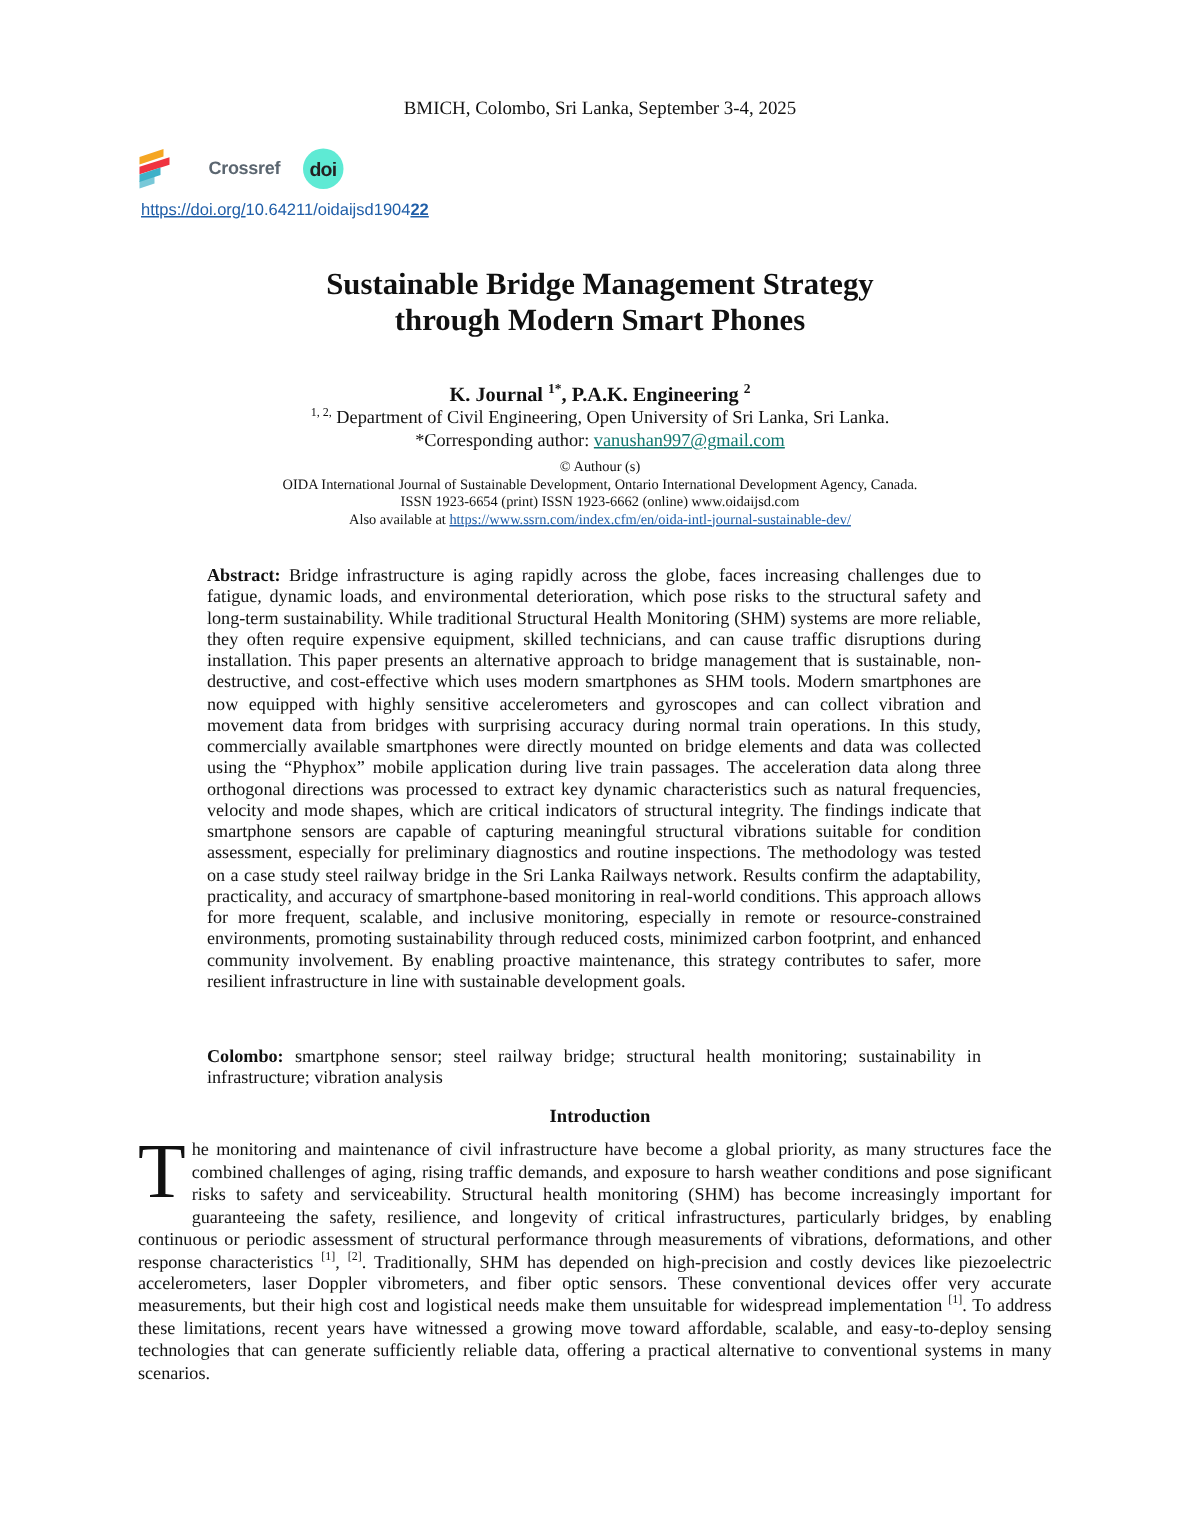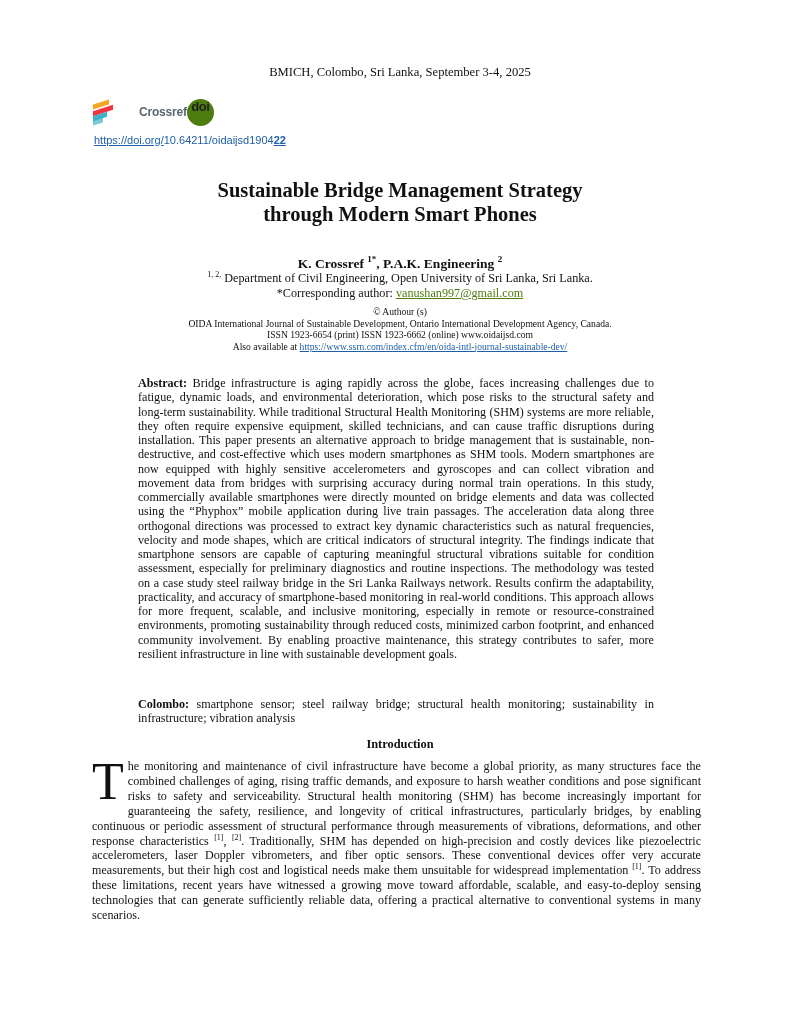--- a/index.html
+++ b/index.html
@@ -10,22 +10,22 @@
   .conf-note {
     position: absolute; top: 48px; left: 100px; width: 600px;
     text-align: center; font-size: 12.6px; line-height: 16px;
   }
   .logos { position: absolute; top: 98px; left: 93px; height: 28px; display: flex; align-items: center; }
   .crossref { display: flex; align-items: center; gap: 22px; }
   .crossref-mark { width: 20px; height: 24px; position: relative; margin-right: 4px; }
   .crossref-mark span { position: absolute; left: 0; height: 5px; display: block; transform: skewY(-18deg); }
   .crossref-text { font-family: "Liberation Sans", sans-serif; font-size: 12px; color: #5b6670; font-weight: bold; letter-spacing: -0.2px; }
   .doi-badge {
-    width: 27px; height: 27px; border-radius: 50%;
-    background: #4d7c0f; display: flex; align-items: flex-start; justify-content: center;
+    margin-left: 15px; width: 27px; height: 27px; border-radius: 50%;
+    background: #5eead4; display: flex; align-items: center; justify-content: center;
     font-family: "Liberation Sans", sans-serif; font-weight: bold; font-size: 13px; color: #231f20;
     letter-spacing: -0.5px;
   }
   .doi-link {
     position: absolute; top: 134px; left: 94px;
     font-family: "Liberation Sans", sans-serif; font-size: 11px; color: #1f5ea8;
   }
   .doi-link .u { text-decoration: underline; }
   .doi-link .b { text-decoration: underline; font-weight: bold; }
   .title {
@@ -35,21 +35,21 @@
   .authors {
     position: absolute; top: 251px; left: 100px; width: 600px; text-align: center;
     font-weight: bold; font-size: 13.5px; line-height: 16px;
   }
   .authors sup { font-size: 9px; }
   .affil {
     position: absolute; top: 267px; left: 100px; width: 600px; text-align: center;
     font-size: 12.2px; line-height: 15px;
   }
   .affil sup { font-size: 8px; }
-  .email { color: #4d7c0f; text-decoration: underline; }
+  .email { color: #0f766e; text-decoration: underline; }
   .journal {
     position: absolute; top: 306px; left: 100px; width: 600px; text-align: center;
     font-size: 9.6px; line-height: 11.5px;
   }
   .journal a { color: #1f5ea8; text-decoration: underline; margin-top: 16px; }
   .abstract {
     position: absolute; top: 376px; left: 138px; width: 516px;
     font-size: 12.1px; line-height: 14.25px; text-align: justify;
   }
   .keywords {
@@ -96,21 +96,21 @@
 <div class="doi-link">
   <span class="u">https://doi.org/</span><span>10.64211/oidaijsd1904</span><span class="b">22</span>
 </div>
 
 <div class="title">
   <span>Sustainable Bridge Management Strategy</span><br>
   <span>through Modern Smart Phones</span>
 </div>
 
 <div class="authors">
-  <span>K. Crossref </span><sup>1*</sup><span>, </span><span>P.A.K. Engineering </span><sup>2</sup>
+  <span>K. Journal </span><sup>1*</sup><span>, </span><span>P.A.K. Engineering </span><sup>2</sup>
 </div>
 
 <div class="affil">
   <sup>1, 2,</sup><span> Department of Civil Engineering, Open University of Sri Lanka, Sri Lanka.</span><br>
   <span>*Corresponding author: </span><a class="email">vanushan997@gmail.com</a>
 </div>
 
 <div class="journal">
   <span>© Authour (s)</span><br>
   <span>OIDA International Journal of Sustainable Development, Ontario International Development Agency, Canada.</span><br>

